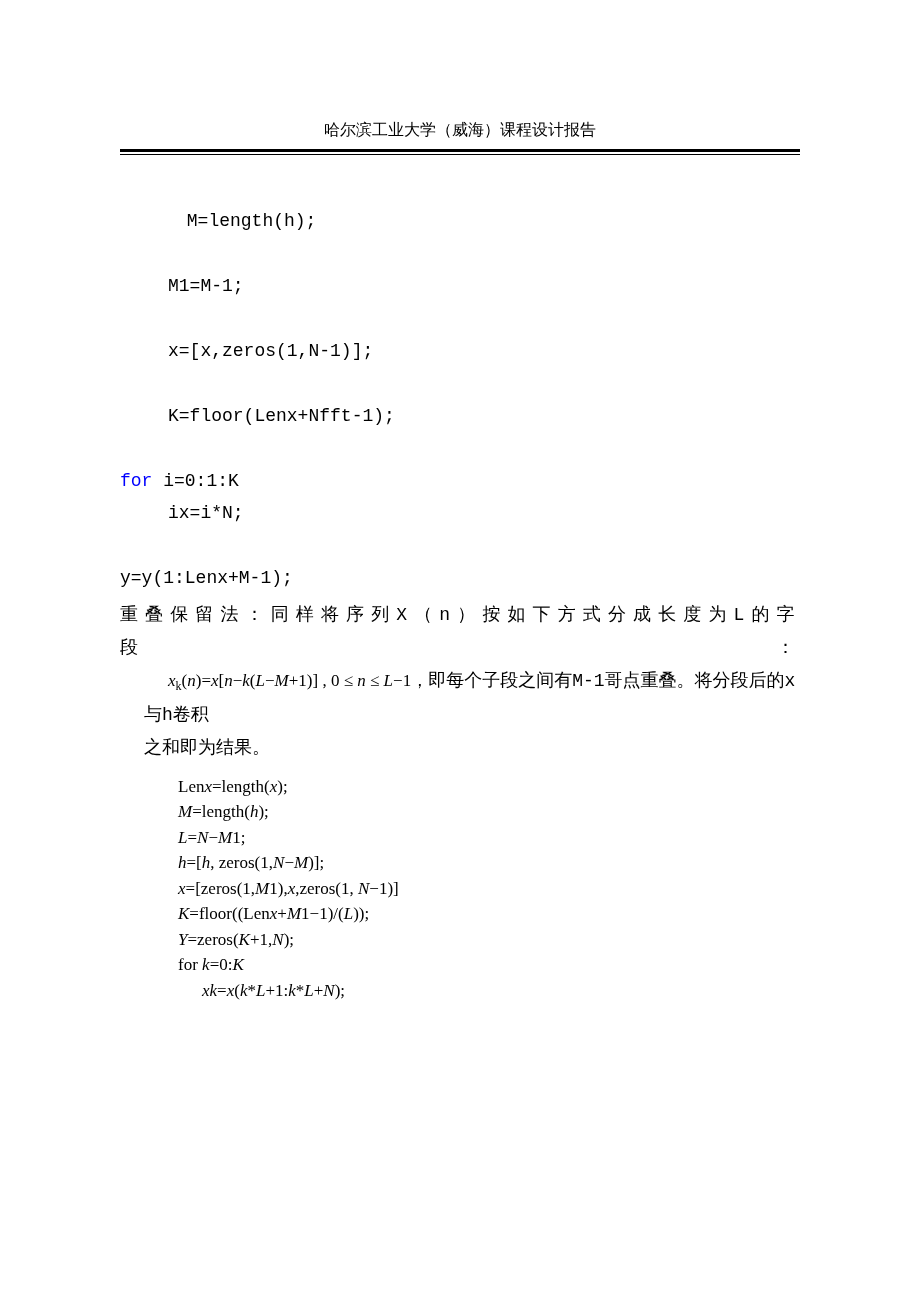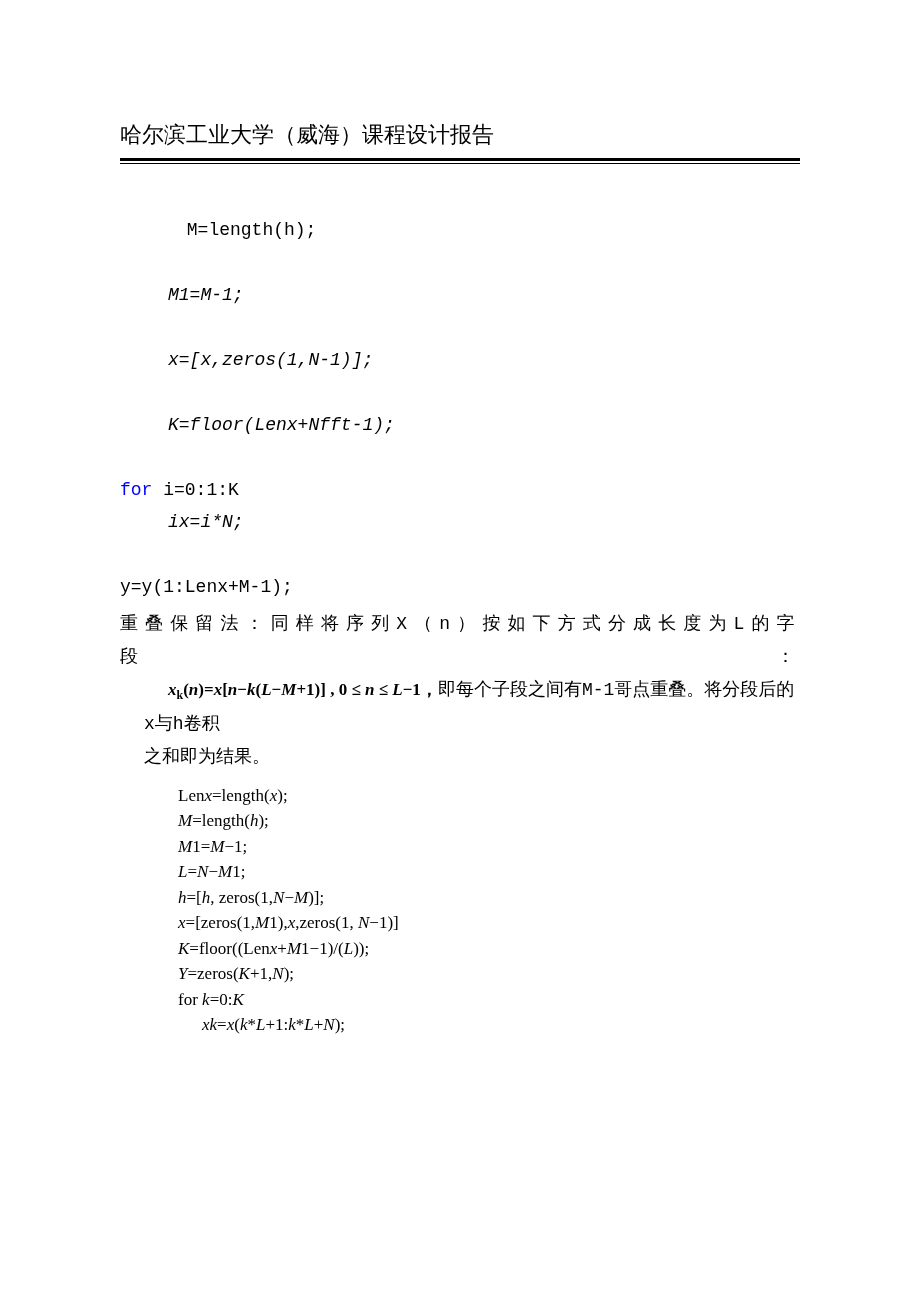--- a/index.html
+++ b/index.html
@@ -10,59 +10,58 @@
     width: 920px;
   }
   .page {
     width: 920px;
     min-height: 1302px;
     padding: 120px 120px 40px 120px;
     box-sizing: border-box;
     position: relative;
   }
   .header {
-    text-align: left;
-    font-size: 22px;
+    text-align: center;
+    font-size: 16px;
     font-family: Liberation Sans, sans-serif;
     padding-bottom: 6px;
   }
   .header-rule {
     border-top: 3px solid #000;
     border-bottom: 1px solid #000;
     height: 2px;
     margin-top: 2px;
     margin-bottom: 18px;
   }
   .code {
     font-family: "Courier New", monospace;
     font-size: 18px;
     line-height: 1.8;
     white-space: pre;
     color: #000;
   }
-  .code .indent1 { padding-left: 48px; display:block;font-style:italic; }
+  .code .indent1 { padding-left: 48px; display:block; }
   .code .indent1b { padding-left: 56px; display:block; }
   .code .kw { color: #0000ff; }
   .para {
     font-size: 18px;
     line-height: 1.8;
     font-family: "SimSun", serif;
     margin-top: 4px;
   }
   .para .mono { font-family: "Courier New", monospace; text-align: right; }
   .justify {
     text-align: justify;
     text-align-last: justify;
     letter-spacing: 0.3em;
   }
   .formula-line {
     font-family: "Times New Roman", serif;
     font-size: 17px;
     padding-left: 24px;
-    font-weight: bold;
   }
   .sub { vertical-align: sub; font-size: 12px; }
   .hanging {
     padding-left: 24px;
   }
   .algo {
     font-family: "Times New Roman", serif;
     font-size: 17px;
     line-height: 1.5;
     padding-left: 58px;
@@ -96,21 +95,20 @@
     </div>
     <div class="hanging">
       <span class="formula-line"><span class="it" style="font-style:italic">x</span><span class="sub">k</span>(<span style="font-style:italic">n</span>)=<span style="font-style:italic">x</span>[<span style="font-style:italic">n</span>−<span style="font-style:italic">k</span>(<span style="font-style:italic">L</span>−<span style="font-style:italic">M</span>+1)] , 0 ≤ <span style="font-style:italic">n</span> ≤ <span style="font-style:italic">L</span>−1，</span><span>即每个子段之间有</span><span class="mono">M-1</span><span>哥点重叠。将分段后的</span><span class="mono">x</span><span>与</span><span class="mono">h</span><span>卷积</span>
     </div>
     <div class="hanging">之和即为结果。</div>
   </div>
 
   <div class="algo">
     <span class="line">Len<span class="it">x</span>=length(<span class="it">x</span>);</span>
     <span class="line"><span class="it">M</span>=length(<span class="it">h</span>);</span>
-    <span class="line"><span class="it">M</span>1=<span class="it">M</span>−1;</span>
     <span class="line"><span class="it">L</span>=<span class="it">N</span>−<span class="it">M</span>1;</span>
     <span class="line"><span class="it">h</span>=[<span class="it">h</span>, zeros(1,<span class="it">N</span>−<span class="it">M</span>)];</span>
     <span class="line"><span class="it">x</span>=[zeros(1,<span class="it">M</span>1),<span class="it">x</span>,zeros(1, <span class="it">N</span>−1)]</span>
     <span class="line"><span class="it">K</span>=floor((Len<span class="it">x</span>+<span class="it">M</span>1−1)/(<span class="it">L</span>));</span>
     <span class="line"><span class="it">Y</span>=zeros(<span class="it">K</span>+1,<span class="it">N</span>);</span>
     <span class="line">for <span class="it">k</span>=0:<span class="it">K</span></span>
     <span class="line in1"><span class="it">xk</span>=<span class="it">x</span>(<span class="it">k</span>*<span class="it">L</span>+1:<span class="it">k</span>*<span class="it">L</span>+<span class="it">N</span>);</span>
 
   </div>
 

